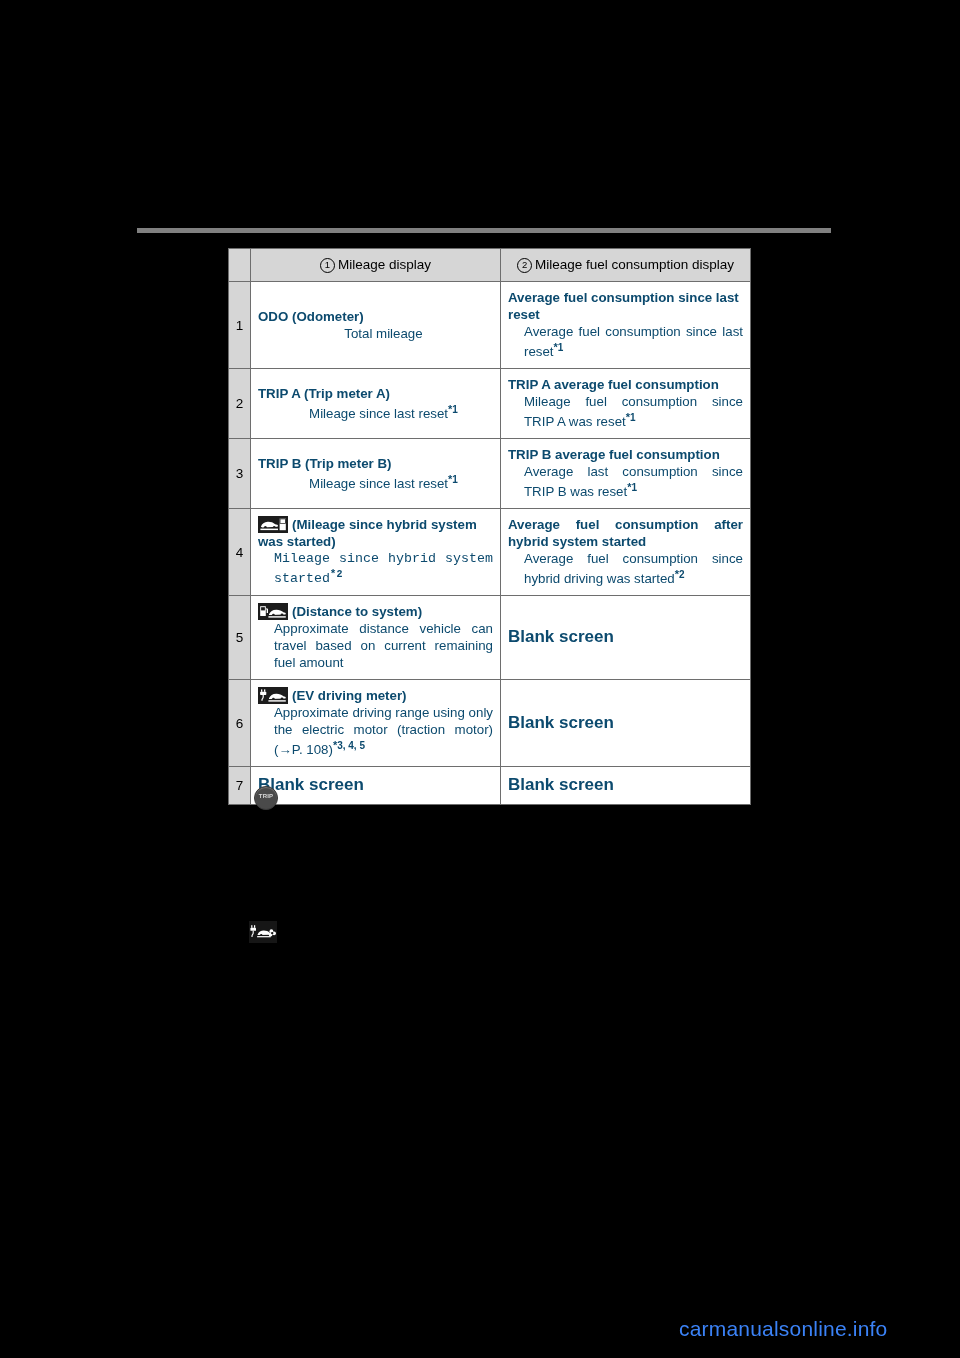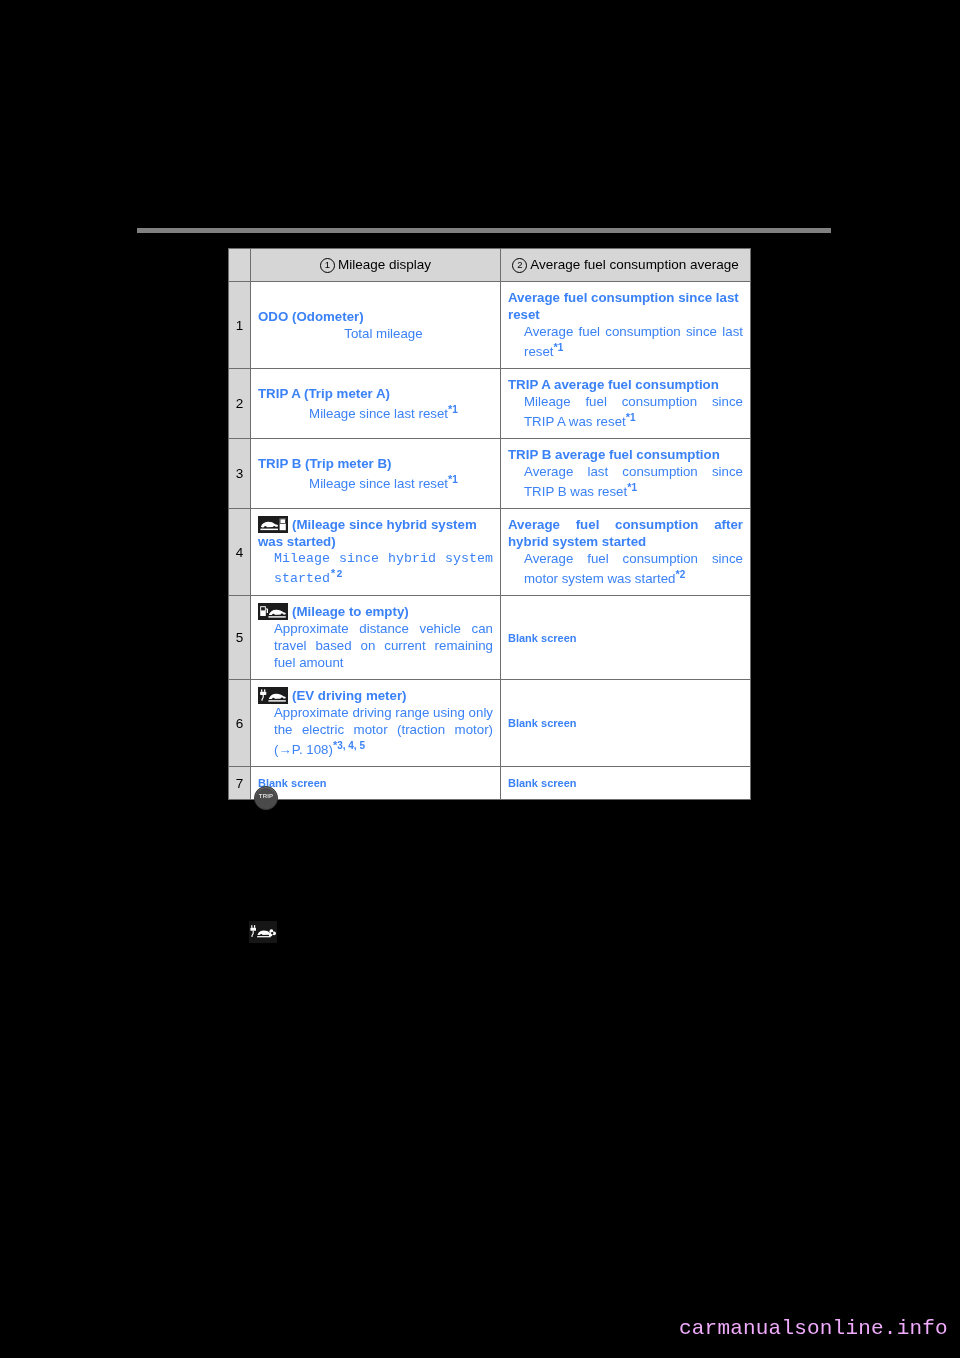--- a/index.html
+++ b/index.html
@@ -85,21 +85,21 @@
     text-align: center;
     font-size: 13.5px;
     color: #000;
   }
 
   
   td.cell {
     padding: 7px 7px 8px 7px;
     font-size: 13.3px;
     line-height: 1.28;
-    color: #3b82f6;
+    color: #0c4a6e;
   }
   .title {
     font-weight: bold;
     display: block;
   }
   .desc {
     display: block;
     padding-left: 16px;
     text-align: justify;
     text-justify: inter-word;
@@ -109,21 +109,21 @@
     display: block;
     text-align: justify;
   }
   sup.fn {
     font-size: 10px;
     vertical-align: 5px;
     font-weight: bold;
     letter-spacing: 0;
   }
   sup.fn .st { font-size: 11px; }
-  .blank-label { font-weight: bold; font-size: 11px; }
+  .blank-label { font-weight: bold; font-size: 17px; }
 
   
   .pic {
     display: inline-block;
     width: 30px;
     height: 17px;
     background: #1c1c1c;
     vertical-align: -4px;
     margin-right: 4px;
     position: relative;
@@ -163,23 +163,23 @@
     background: #161616;
     overflow: hidden;
   }
 
   
   .watermark {
     position: absolute;
     left: 679px;
     top: 1317px;
     font-size: 21px;
-    color: #f0abfc;
+    color: #3b82f6;
     letter-spacing: 0.2px;
-    font-family: Liberation Mono, monospace;
+    font-family: Liberation Sans, sans-serif;
     white-space: nowrap;
   }
 </style>
 </head>
 <body>
 
 <div class="page">
 
   <div class="top-rule"></div>
 
@@ -190,21 +190,21 @@
         <col class="col-right">
     </colgroup>
     <tbody>
 
       <tr class="hdr">
         <td class="num-hdr"></td>
         <td>
           <span class="circnum">1</span><span>Mileage display</span>
         </td>
         <td>
-          <span class="circnum">2</span><span>Average fuel consumption average</span>
+          <span class="circnum">2</span><span>Mileage fuel consumption display</span>
         </td>
       </tr>
 
       <tr>
         <td class="rownum">1</td>
         <td class="cell">
           <span class="title">ODO (Odometer)</span>
           <span class="desc nojust">Total mileage</span>
         </td>
         <td class="cell">
@@ -247,37 +247,37 @@
                   <circle cx="16.2" cy="11.4" r="1.5" fill="#1c1c1c"></circle>
                   <rect x="2.4" y="12.6" width="17.6" height="1.5" fill="#ffffff"></rect>
                   <rect x="21.6" y="2.6" width="6.2" height="11.6" fill="#ffffff"></rect>
                   <rect x="21.6" y="2.6" width="6.2" height="5.1" fill="#1c1c1c"></rect>
                   <rect x="22.4" y="3.3" width="4.6" height="3.7" fill="#ffffff"></rect>
                 </svg></span><span>(Mileage since hybrid system was started)</span></span>
           <span class="desc-nopad" style="padding-left:16px;font-family:Liberation Mono, monospace;"><span>Mileage since hybrid system started</span><sup class="fn"><span class="st">*</span><span>2</span></sup></span>
         </td>
         <td class="cell">
           <span class="title" style="text-align:justify;">Average fuel consumption after hybrid system started</span>
-          <span class="desc"><span>Average fuel consumption since motor system was started</span><sup class="fn"><span class="st">*</span><span>2</span></sup></span>
+          <span class="desc"><span>Average fuel consumption since hybrid driving was started</span><sup class="fn"><span class="st">*</span><span>2</span></sup></span>
         </td>
       </tr>
 
       <tr>
         <td class="rownum">5</td>
         <td class="cell">
           <span class="title"><span class="pic"><svg width="30" height="17" viewBox="0 0 30 17">
                   <rect x="0" y="0" width="30" height="17" fill="#1c1c1c"></rect>
                   <rect x="2.2" y="3.2" width="5.6" height="9.8" fill="#ffffff"></rect>
                   <rect x="3.1" y="4.2" width="3.8" height="3.2" fill="#1c1c1c"></rect>
                   <path d="M8.1 5.2 l1.9 0.6 v4.2 h-1.3 v-3.4 l-0.6 -0.2 z" fill="#ffffff"></path>
                   <path d="M11 11.2 C12.2 8.4 14.6 6.8 18.2 6.7 C21 6.6 23.6 7.5 25.4 9.2 L27.1 9.7 C27.9 10 28.1 11.1 27.2 11.5 L12.2 12 C11.4 12 10.8 11.8 11 11.2 Z" fill="#ffffff"></path>
                   <circle cx="15.4" cy="12.2" r="1.4" fill="#1c1c1c"></circle>
                   <circle cx="24" cy="12" r="1.4" fill="#1c1c1c"></circle>
                   <rect x="10.4" y="13.2" width="17.4" height="1.4" fill="#ffffff"></rect>
-                </svg></span><span>(Mileage to empty)</span></span>
+                </svg></span><span>(Distance to system)</span></span>
           <span class="desc">Approximate distance vehicle can travel based on current remaining fuel amount</span>
         </td>
         <td class="cell">
           <span class="blank-label">Blank screen</span>
         </td>
       </tr>
 
       <tr>
         <td class="rownum">6</td>
         <td class="cell">

